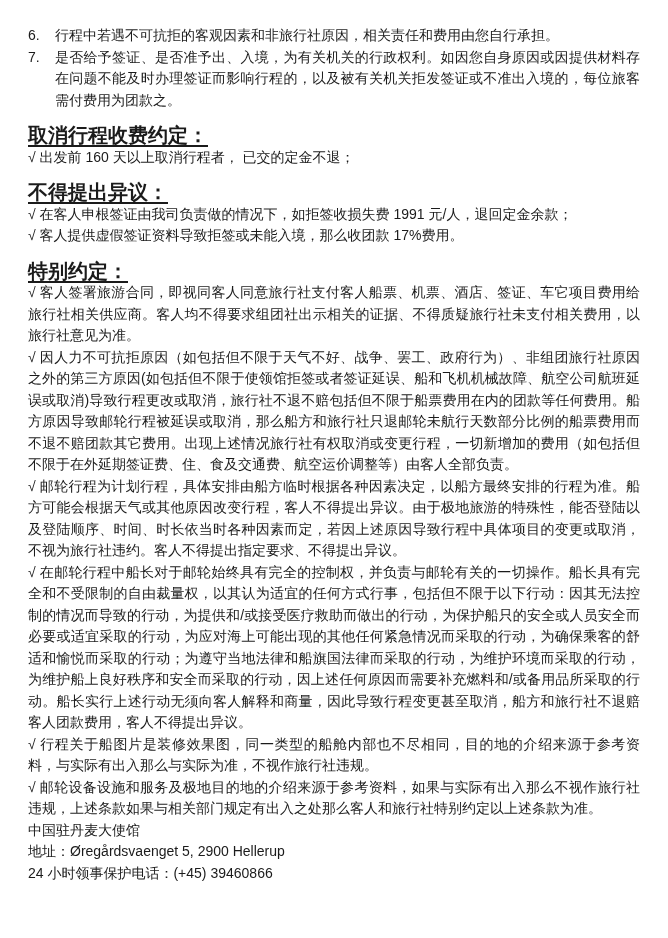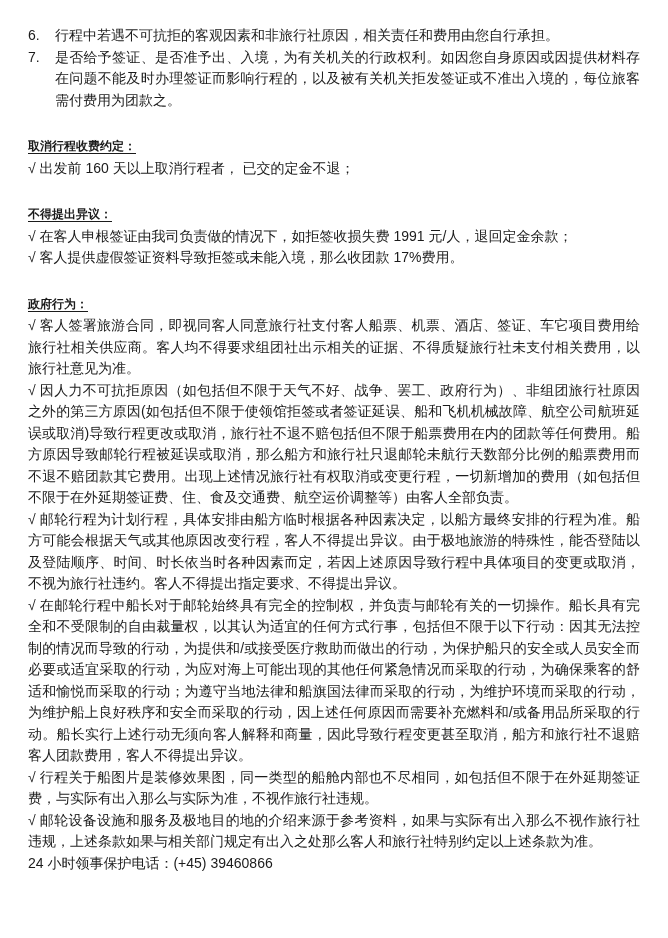--- a/index.html
+++ b/index.html
@@ -25,22 +25,22 @@
   }
   .num {
     flex: 0 0 27px;
     width: 27px;
   }
   .num-text {
     flex: 1;
     text-align: justify;
   }
   .sec-heading {
-    margin: 25px 0 0 0;
-    font-size: 12px;
+    margin: 14px 0 0 0;
+    font-size: 20px;
     line-height: 21.5px;
     font-weight: bold;
     text-decoration: underline;
     text-underline-offset: 3px;
   }
   .sec-heading.embassy {
     margin-top: 21px;
   }
   p.para {
     margin: 0;
@@ -65,23 +65,25 @@
     <span class="num-text">是否给予签证、是否准予出、入境，为有关机关的行政权利。如因您自身原因或因提供材料存在问题不能及时办理签证而影响行程的，以及被有关机关拒发签证或不准出入境的，每位旅客需付费用为团款之。</span>
   </div>
 
   <h3 class="sec-heading">取消行程收费约定：</h3>
   <p class="para">√ 出发前 160 天以上取消行程者， 已交的定金不退；</p>
 
   <h3 class="sec-heading">不得提出异议：</h3>
   <p class="para">√ 在客人申根签证由我司负责做的情况下，如拒签收损失费 1991 元/人，退回定金余款；</p>
   <p class="para">√ 客人提供虚假签证资料导致拒签或未能入境，那么收团款 17%费用。</p>
 
-  <h3 class="sec-heading">政府行为：</h3>
+  <h3 class="sec-heading">特别约定：</h3>
   <p class="para">√ 客人签署旅游合同，即视同客人同意旅行社支付客人船票、机票、酒店、签证、车它项目费用给旅行社相关供应商。客人均不得要求组团社出示相关的证据、不得质疑旅行社未支付相关费用，以旅行社意见为准。</p>
   <p class="para">√ 因人力不可抗拒原因（如包括但不限于天气不好、战争、罢工、政府行为）、非组团旅行社原因之外的第三方原因(如包括但不限于使领馆拒签或者签证延误、船和飞机机械故障、航空公司航班延误或取消)导致行程更改或取消，旅行社不退不赔包括但不限于船票费用在内的团款等任何费用。船方原因导致邮轮行程被延误或取消，那么船方和旅行社只退邮轮未航行天数部分比例的船票费用而不退不赔团款其它费用。出现上述情况旅行社有权取消或变更行程，一切新增加的费用（如包括但不限于在外延期签证费、住、食及交通费、航空运价调整等）由客人全部负责。</p>
   <p class="para">√ 邮轮行程为计划行程，具体安排由船方临时根据各种因素决定，以船方最终安排的行程为准。船方可能会根据天气或其他原因改变行程，客人不得提出异议。由于极地旅游的特殊性，能否登陆以及登陆顺序、时间、时长依当时各种因素而定，若因上述原因导致行程中具体项目的变更或取消，不视为旅行社违约。客人不得提出指定要求、不得提出异议。</p>
   <p class="para">√ 在邮轮行程中船长对于邮轮始终具有完全的控制权，并负责与邮轮有关的一切操作。船长具有完全和不受限制的自由裁量权，以其认为适宜的任何方式行事，包括但不限于以下行动：因其无法控制的情况而导致的行动，为提供和/或接受医疗救助而做出的行动，为保护船只的安全或人员安全而必要或适宜采取的行动，为应对海上可能出现的其他任何紧急情况而采取的行动，为确保乘客的舒适和愉悦而采取的行动；为遵守当地法律和船旗国法律而采取的行动，为维护环境而采取的行动，为维护船上良好秩序和安全而采取的行动，因上述任何原因而需要补充燃料和/或备用品所采取的行动。船长实行上述行动无须向客人解释和商量，因此导致行程变更甚至取消，船方和旅行社不退赔客人团款费用，客人不得提出异议。</p>
-  <p class="para">√ 行程关于船图片是装修效果图，同一类型的船舱内部也不尽相同，如包括但不限于在外延期签证费，与实际有出入那么与实际为准，不视作旅行社违规。</p>
+  <p class="para">√ 行程关于船图片是装修效果图，同一类型的船舱内部也不尽相同，目的地的介绍来源于参考资料，与实际有出入那么与实际为准，不视作旅行社违规。</p>
   <p class="para">√ 邮轮设备设施和服务及极地目的地的介绍来源于参考资料，如果与实际有出入那么不视作旅行社违规，上述条款如果与相关部门规定有出入之处那么客人和旅行社特别约定以上述条款为准。</p>
 
+  <p class="line">中国驻丹麦大使馆</p>
+  <p class="line">地址：Øregårdsvaenget 5, 2900 Hellerup</p>
   <p class="line">24 小时领事保护电话：(+45) 39460866</p>
 
 </div>
 
 </body></html>

